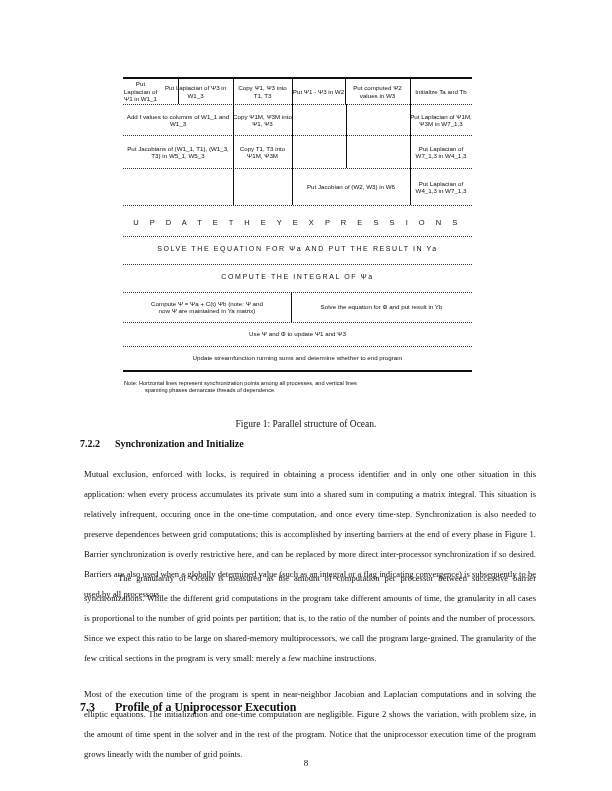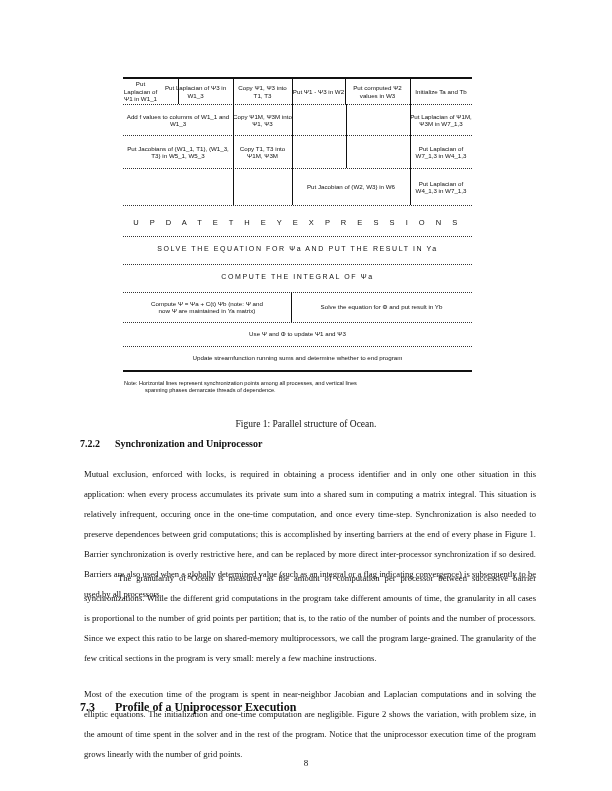--- a/index.html
+++ b/index.html
@@ -116,21 +116,21 @@
 
   <div class="abs note" style="left:124px;top:380px;">Note:  Horizontal lines represent synchronization points among all processes, and vertical lines</div>
   <div class="abs note" style="left:145px;top:387px;">spanning phases demarcate threads of dependence.</div>
 
   <div class="abs caption" style="top:419px;">Figure 1:  Parallel structure of Ocean.</div>
 </div>
 
 <div class="abs h3" style="left:80px;top:438px;">
   <span>7.2.2</span>
   <span style="display:inline-block;width:10px;"></span>
-  <span>Synchronization and Uniprocessor</span>
+  <span>Synchronization and Initialize</span>
 </div>
 
 <p class="body" style="top:460px;">Mutual exclusion, enforced with locks, is required in obtaining a process identifier and in only one other situation in this application: when every process accumulates its private sum into a shared sum in computing a matrix integral. This situation is relatively infrequent, occuring once in the one-time computation, and once every time-step. Synchronization is also needed to preserve dependences between grid computations; this is accomplished by inserting barriers at the end of every phase in Figure 1. Barrier synchronization is overly restrictive here, and can be replaced by more direct inter-processor synchronization if so desired. Barriers are also used when a globally determined value (such as an integral or a flag indicating convergence) is subsequently to be used by all processors.</p>
 <p class="body indent" style="top:564px;">The granularity of Ocean is measured as the amount of computation per processor between successive barrier synchronizations. While the different grid computations in the program take different amounts of time, the granularity in all cases is proportional to the number of grid points per partition; that is, to the ratio of the number of points and the number of processors. Since we expect this ratio to be large on shared-memory multiprocessors, we call the program large-grained. The granularity of the few critical sections in the program is very small: merely a few machine instructions.</p>
 
 <div class="abs h2" style="left:80px;top:652px;">
   <span>7.3</span>
   <span style="display:inline-block;width:14px;"></span>
   <span>Profile of a Uniprocessor Execution</span>
 </div>

